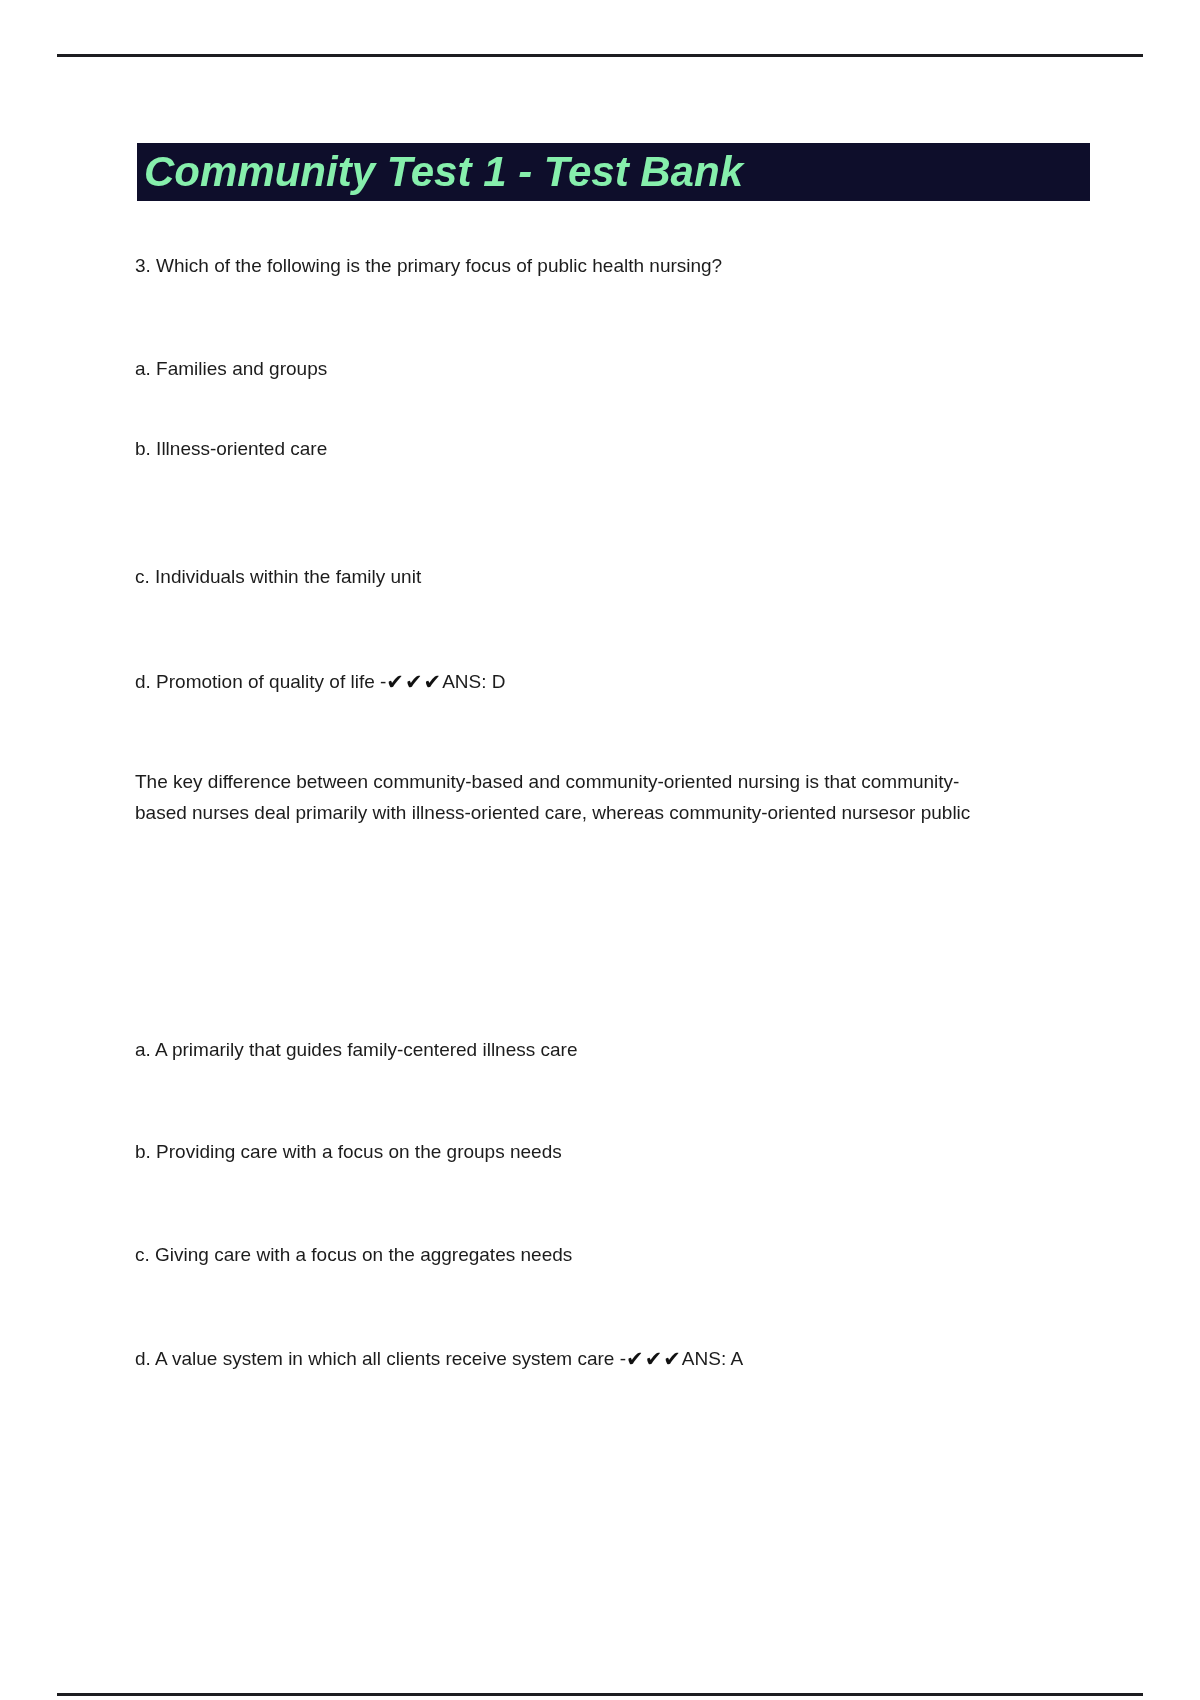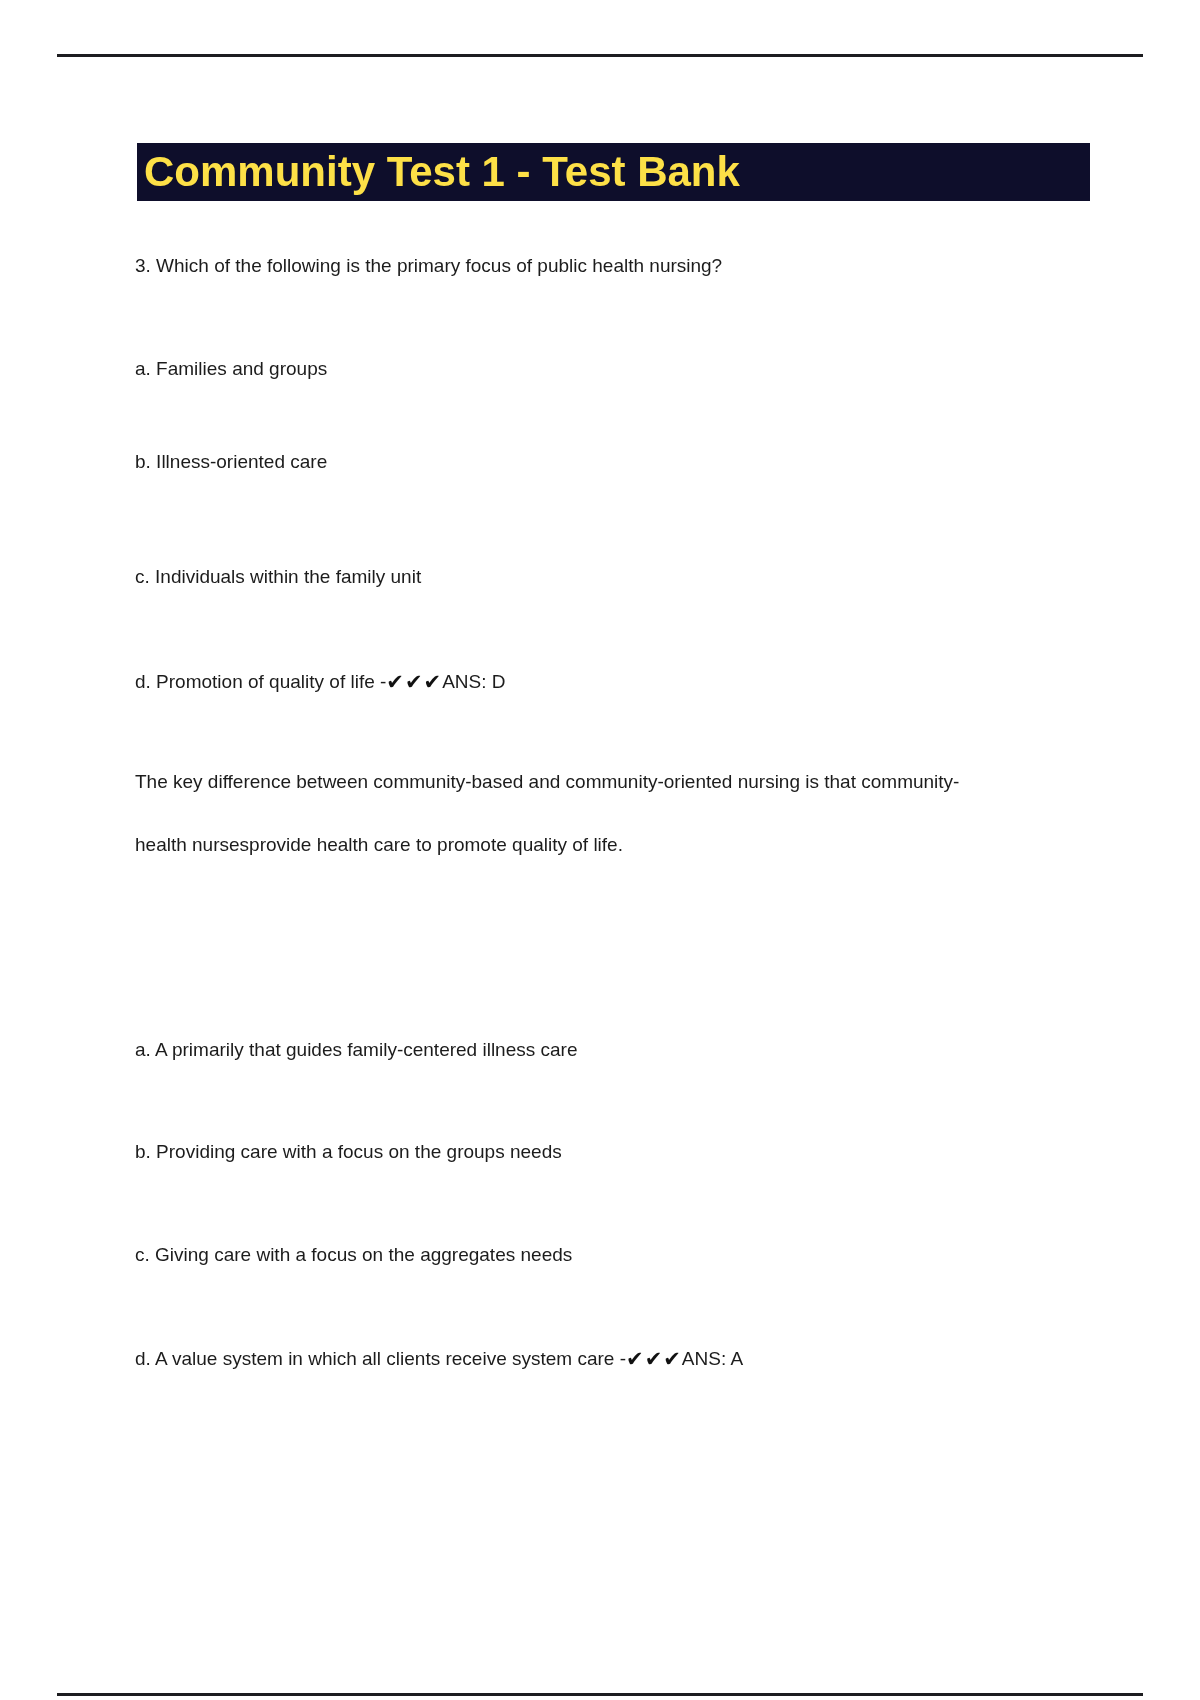--- a/index.html
+++ b/index.html
@@ -31,22 +31,23 @@
     width: 953px;
     height: 58px;
     background: #0e0e2b;
   }
   .title-text {
     display: block;
     padding-left: 7px;
     font-size: 42px;
     font-weight: bold;
     line-height: 57px;
-    color: #fde047;
+    color: #86efac;
     white-space: nowrap;
+    font-style: italic;
   }
   .tline {
     position: absolute;
     left: 135px;
     font-size: 19px;
     line-height: 26px;
     color: #1c1c1c;
     white-space: nowrap;
   }
   .checks {
@@ -67,30 +68,30 @@
   <div class="rule rule-top"></div>
 
   <div class="title-banner">
     <span class="title-text">Community Test 1 - Test Bank</span>
   </div>
 
   <div class="tline" style="top:253px">3. Which of the following is the primary focus of public health nursing?</div>
 
   <div class="tline" style="top:356px">a. Families and groups</div>
 
-  <div class="tline" style="top:449px">b. Illness-oriented care</div>
+  <div class="tline" style="top:436px">b. Illness-oriented care</div>
 
   <div class="tline" style="top:564px">c. Individuals within the family unit</div>
 
   <div class="tline" style="top:769px">The key difference between community-based and community-oriented nursing is that community-</div>
 
   <div class="tline" style="top:668px">
     <span>d. Promotion of quality of life -</span><span class="checks">✔✔✔</span><span>ANS: D</span>
   </div>
-  <div class="tline" style="top:832px">health nursesprovide health care to promote quality of life.</div>
+  <div class="tline" style="top:800px">based nurses deal primarily with illness-oriented care, whereas community-oriented nursesor public</div>
 
 
   <div class="tline" style="top:1037px">a. A primarily that guides family-centered illness care</div>
 
   <div class="tline" style="top:1242px">c. Giving care with a focus on the aggregates needs</div>
 
   <div class="tline" style="top:1139px">b. Providing care with a focus on the groups needs</div>
 
   <div class="tline" style="top:1345px">
     <span>d. A value system in which all clients receive system care -</span><span class="checks">✔✔✔</span><span>ANS: A</span>

